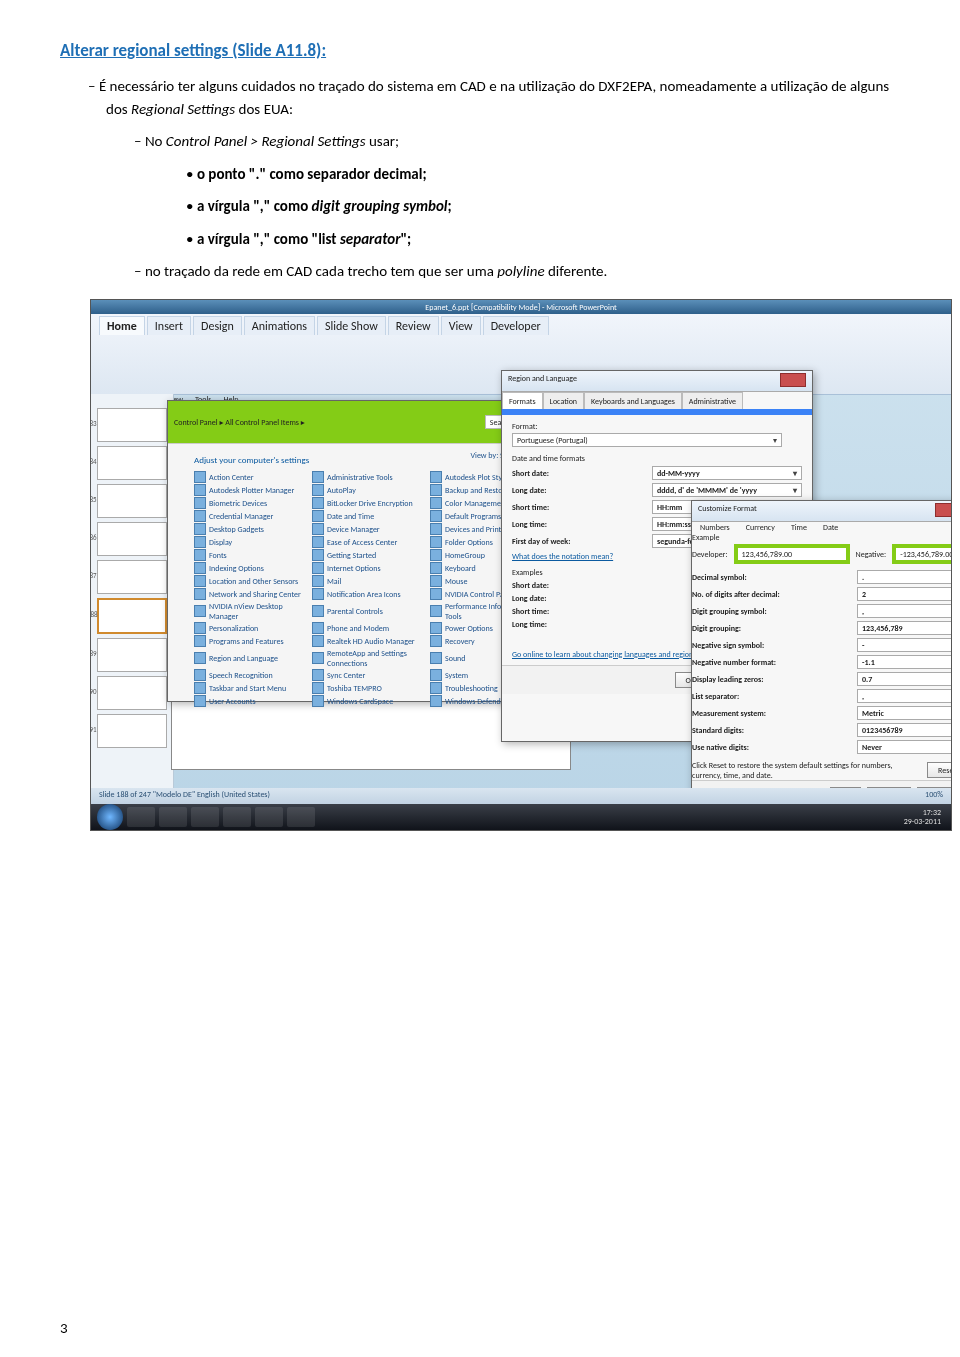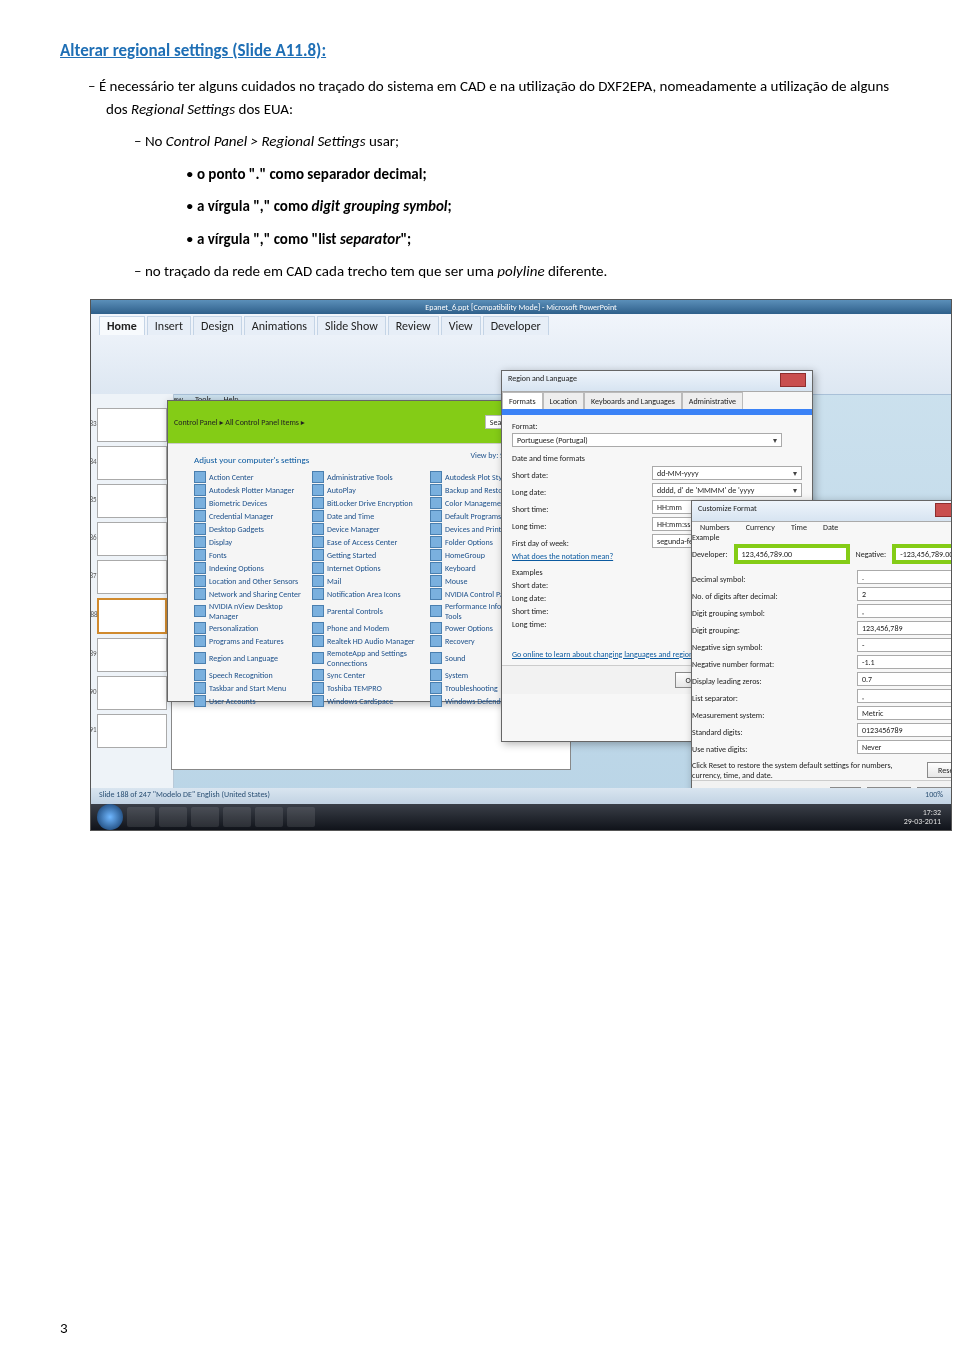--- a/index.html
+++ b/index.html
@@ -107,21 +107,21 @@
   .cp .hdr{color:#0b5aa0;font-size:9px;margin:4px 0 6px;}
   .cp .grid{display:grid;grid-template-columns:1fr 1fr 1fr;gap:1px 6px;}
   .cp .item{display:flex;align-items:center;gap:3px;color:#1b4f8a;}
   .ic{width:10px;height:10px;background:#7ab0de;border:1px solid #4a7faf;flex:none;}
 
   .region{top:70px;left:410px;width:310px;height:370px;background:#f7f7f7;}
   .region .tabs2{display:flex;font-size:8px;border-bottom:6px solid #3b82f6;}
   .region .tabs2 span{padding:3px 6px;border:1px solid #bbb;border-bottom:none;background:#eee;}
   .region .tabs2 span.a{background:#fff;}
   .region .pad{padding:6px 10px;font-size:8px;}
-  .field{display:flex;justify-content:space-between;align-items:flex-end;margin:3px 0;}
+  .field{display:flex;justify-content:space-between;align-items:center;margin:3px 0;font-weight:bold;}
   .drop{border:1px solid #aaa;background:#fff;padding:1px 4px;min-width:140px;
     display:flex;justify-content:space-between;align-items:center;font-size:8px;}
   .drop::after{content:"▾";color:#444;margin-left:4px;}
   .link{color:#0b5aa0;text-decoration:underline;}
   .btnrow{display:flex;justify-content:flex-end;gap:6px;padding:6px 10px;
     border-top:1px solid #ccc;background:#f2f2f2;}
   .wbtn{border:1px solid #8a8a8a;background:linear-gradient(#fefefe,#e6e6e6);
     padding:2px 10px;font-size:8px;}
 
   .custom{top:200px;left:600px;width:275px;height:300px;background:#f7f7f7;}

